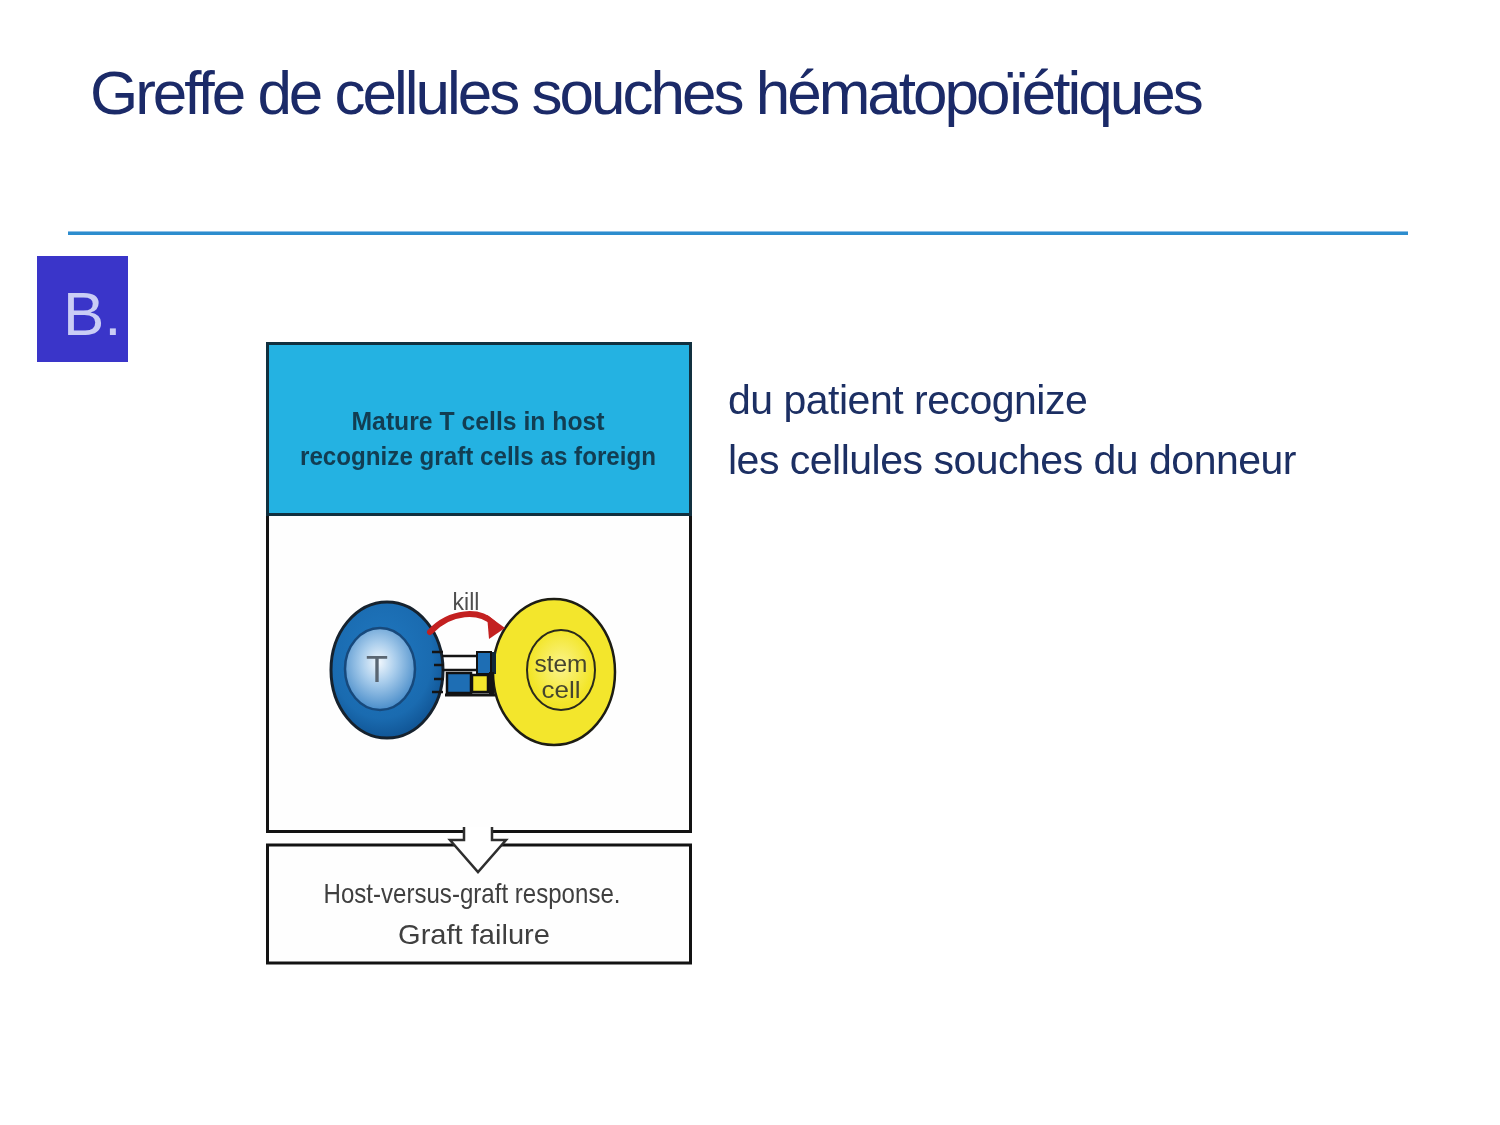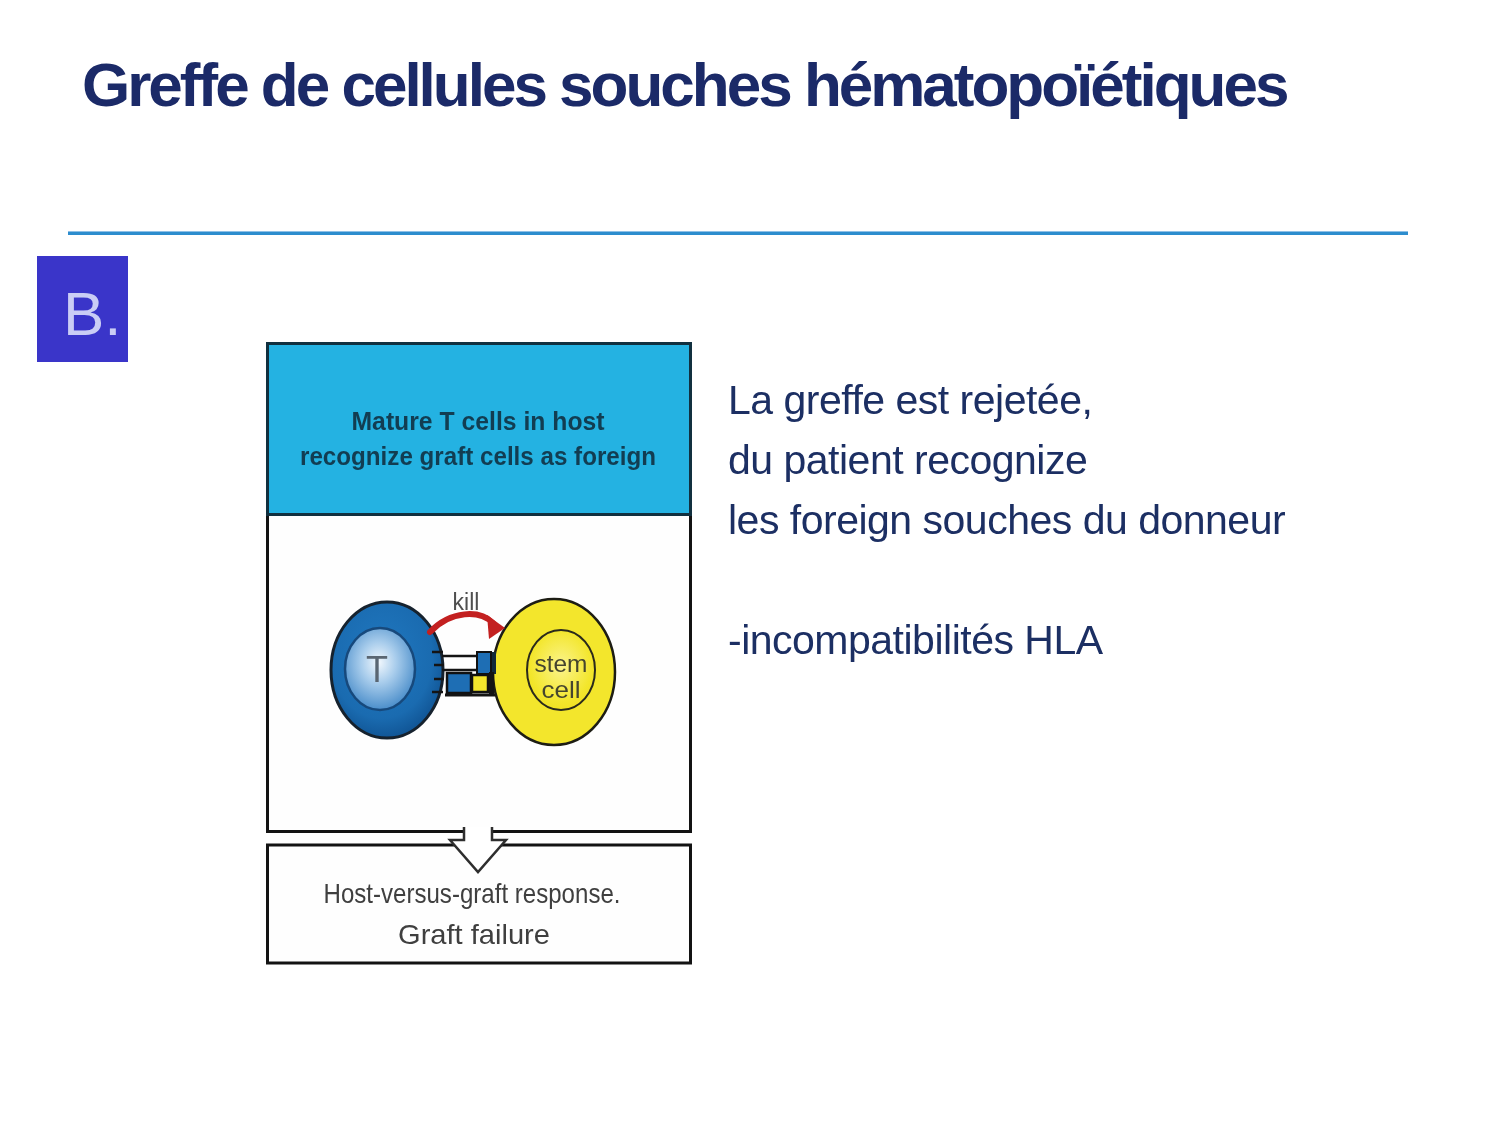--- a/index.html
+++ b/index.html
@@ -6,22 +6,22 @@
   .slide{
     position:relative;
     width:1500px;height:1125px;
     background:#ffffff;
     overflow:hidden;
     font-family:"Liberation Sans", sans-serif;
   }
   
   .title{
     position:absolute;left:76px;top:48px;width:1410px;
-    margin:6px;
-    font-size:62px;font-weight:bold;line-height:1.0;
+    margin:14px;
+    font-size:62px;font-weight:normal;line-height:1.0;
     letter-spacing:-3px;
     color:#1b2a68;
     white-space:nowrap;
   }
   .rule{
     position:absolute;left:68px;top:231px;width:1340px;height:3px;
     background:#2d8dce;
     border-top:1px solid #8fc0e6;
   }
   
@@ -133,21 +133,19 @@
       <rect x="1.5" y="503" width="423" height="118" fill="#fefefe" stroke="#131313" stroke-width="3"></rect>
 
       <path d="M 198 485 L 198 498 L 184 498 L 212 530 L 240 498 L 226 498 L 226 485" fill="#ffffff" stroke="#2e2e2e" stroke-width="2.5" stroke-linejoin="miter"></path>
 
       <text class="svgtxt" x="206" y="561" text-anchor="middle" textLength="297" lengthAdjust="spacingAndGlyphs" font-size="28" fill="#3f3f3f">Host-versus-graft  response.</text>
       <text class="svgtxt" x="208" y="602" text-anchor="middle" textLength="152" lengthAdjust="spacingAndGlyphs" font-size="28" fill="#3f3f3f">Graft  failure</text>
     </svg>
   </figure>
 
   <div class="bodytext">
-    <div class="bline">La greffe est rejetée,</div>
     <div class="bline">du patient recognize</div>
-    <div class="bline">les foreign souches du donneur</div>
+    <div class="bline">les cellules souches du donneur</div>
     <div class="bline"></div>
-    <div class="bline">-incompatibilités HLA</div>
     <div class="bline"></div>
   </div>
 
 </div>
 
 </body></html>

